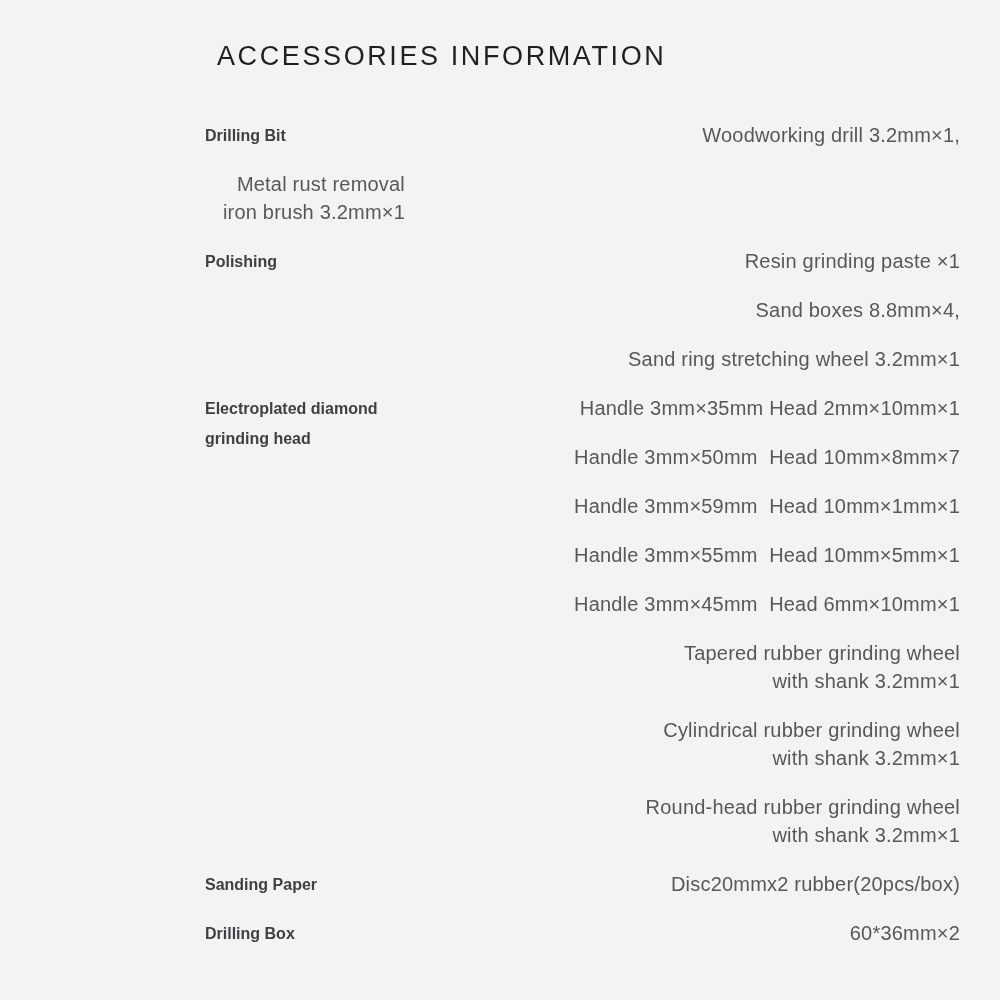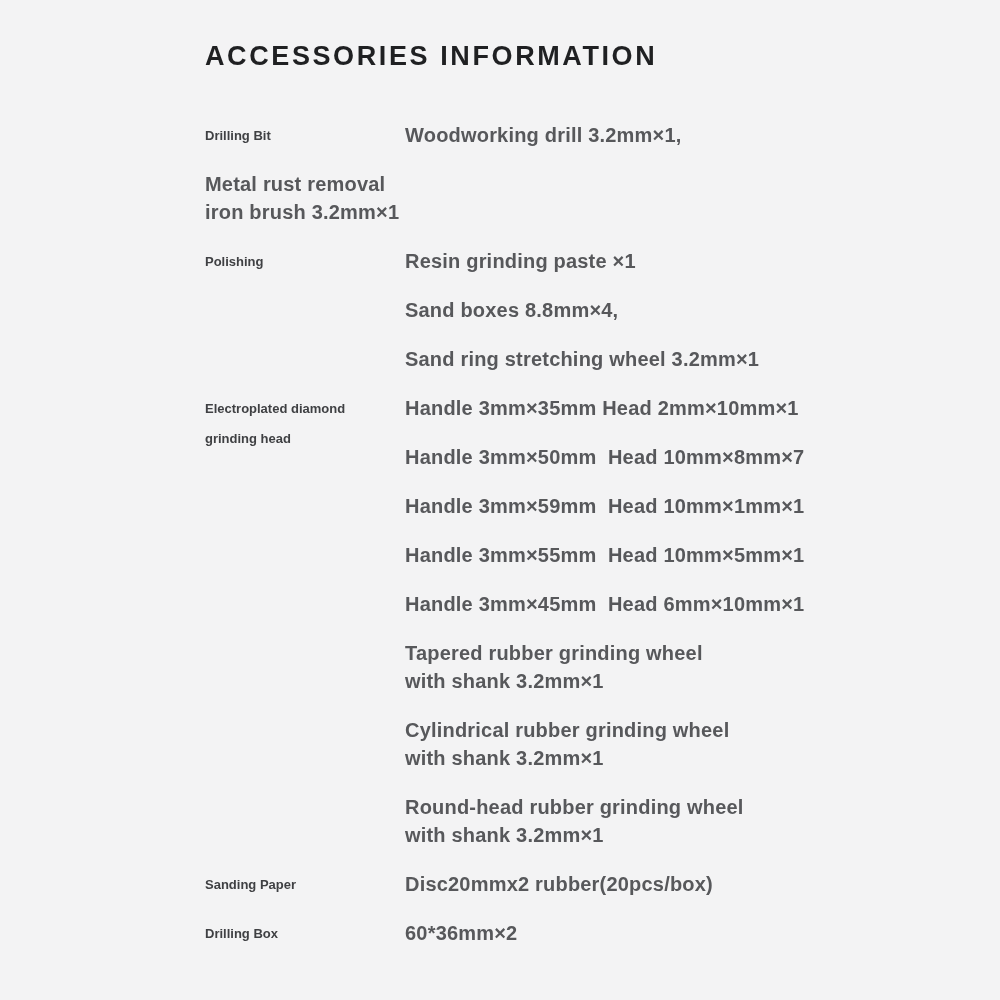--- a/index.html
+++ b/index.html
@@ -13,49 +13,50 @@
     font-family: "Liberation Sans", sans-serif;
     overflow: hidden;
   }
   .sheet {
     box-sizing: border-box;
     width: 1000px;
     height: 1000px;
     padding: 40px 40px 0 205px;
   }
   .title {
-    margin: 0 0 49px 0;
+    margin: 0 0 49px 12px;
     font-size: 27px;
     line-height: 32px;
-    font-weight: 700;
+    font-weight: 400;
     letter-spacing: 2.6px;
     color: #1f2022;
   }
   .rows {}
   .row {
     display: grid;
     grid-template-columns: 200px 1fr;
     align-items: start;
   }
   .row-label {
-    font-size: 13px;
+    font-size: 16px;
     font-weight: 600;
     line-height: 30px;
     color: #3f4043;
     padding-right: 12px;
   }
   .row-values {}
   .value-line {
     font-size: 20px;
-    font-weight: 700;
+    font-weight: 400;
     line-height: 28px;
     color: #57585b;
     margin: 0 0 21px 0;
     white-space: pre-wrap;
     letter-spacing: 0.2px;
+    text-align: right;
   }
 </style>
 </head>
 <body>
 
 <div class="sheet">
   <h1 class="title">ACCESSORIES INFORMATION</h1>
   <div class="rows">
       <div class="row">
         <div class="row-label">Drilling Bit</div>

